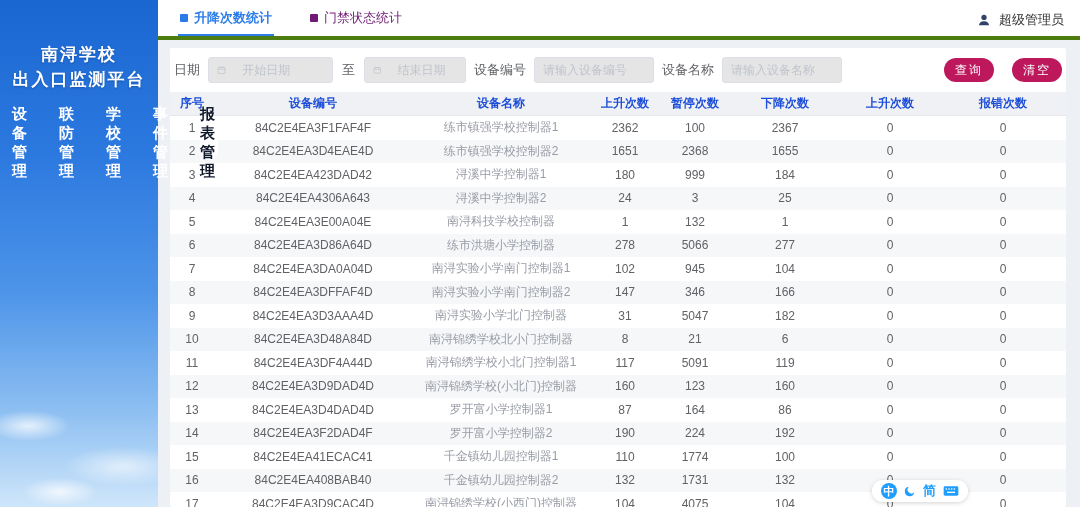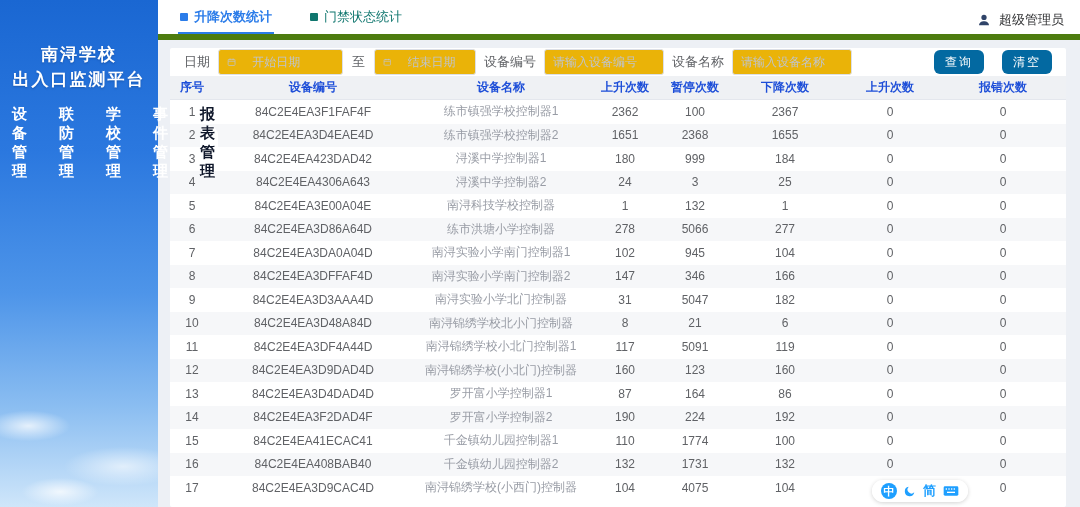--- a/index.html
+++ b/index.html
@@ -16,41 +16,41 @@
       linear-gradient(180deg,#1a67d2 0%,#2b78df 30%,#4e95e9 58%,#8abdf1 80%,#cfe6fa 100%);}
   .logo{margin-top:42px;text-align:center;font-size:17px;font-weight:bold;letter-spacing:2px;
     line-height:25px;text-shadow:0 1px 2px rgba(0,40,100,.35)}
   .menu{margin-top:34px;display:flex;flex-direction:row;gap:5px}
   .menu-item{height:34px;margin:0 12px;border-radius:18px;display:flex;align-items:center;justify-content:center;
     font-size:15px;font-weight:bold;letter-spacing:3px;cursor:pointer;color:#fff}
   .menu-item.active{background:#fff;color:#0f172a}
 
   
   .main{position:absolute;left:158px;top:0;right:0;height:100%}
-  .topbar{position:relative;height:40px;background:#fff;display:flex;align-items:center;border-bottom:6px solid #4d7c0f}
+  .topbar{position:relative;height:40px;background:#fff;display:flex;align-items:center;border-bottom:4px solid #4d7c0f}
   .tabs{display:flex;height:100%;margin-left:22px;gap:38px}
-  .tab{position:relative;display:flex;align-items:center;gap:6px;font-size:13px;color:#0f766e;cursor:pointer}
+  .tab{position:relative;display:flex;align-items:center;gap:6px;font-size:13px;color:#701a75;cursor:pointer}
   .tab.active{color:#2b7ce9;font-weight:bold}
   .tab.active::after{content:"";position:absolute;left:-2px;right:-2px;bottom:0;height:2px;background:#2b7ce9}
   .bullet{width:8px;height:8px;background:currentColor;display:inline-block;border-radius:1px}
   .user{position:absolute;right:16px;top:0;height:40px;display:flex;align-items:center;gap:8px;
     font-size:13px;color:#303133;cursor:pointer}
 
   
   .card{position:absolute;left:12px;top:48px;right:14px;height:459px;background:#fff;overflow:hidden;border-radius:2px}
-  .filters{display:flex;align-items:center;gap:8px;height:28px;padding:0 14px;font-size:13px;color:#606266}
+  .filters{display:flex;align-items:center;gap:8px;height:44px;padding:0 4px;font-size:13px;color:#606266}
   .flabel{white-space:nowrap}
-  .inp{display:flex;align-items:center;height:26px;border:1px solid #dcdfe6;border-radius:3px;background:#eab308;padding:0 8px;gap:16px}
+  .inp{display:flex;align-items:center;height:26px;border:1px solid #dcdfe6;border-radius:3px;background:#e5e5e5;padding:0 8px;gap:16px}
   .inp input{border:none;outline:none;width:100%;font-size:12px;color:#606266;font-family:inherit;background:transparent}
   .inp input::placeholder{color:#bfc4cc}
   .inp.date1{width:125px}
   .inp.date2{width:102px}
   .inp.txt{width:120px}
   .to{margin:0 1px}
-  .btn{height:24px;padding:0 11px;background:#0369a1;color:#fff;border:none;border-radius:6px;
+  .btn{height:24px;padding:0 11px;background:#be185d;color:#fff;border:none;border-radius:12px;
     font-size:12px;letter-spacing:2px;cursor:pointer;font-family:inherit}
   .btn.search{margin-left:auto}
   .btn.clear{margin-left:10px}
 
   
   .t-head,.t-row{display:grid;grid-template-columns:44px 198px 178px 70px 70px 110px 100px 1fr;
     align-items:center;text-align:center}
   .t-head{height:24px;background:#eff1f4;font-weight:bold;font-size:12px;color:#1d4ed8;border-bottom:1px solid #e4e7ed}
   .t-row{height:23.5px;font-size:12px;color:#606266}
   .t-row:nth-child(even){background:#f6f7f9}

